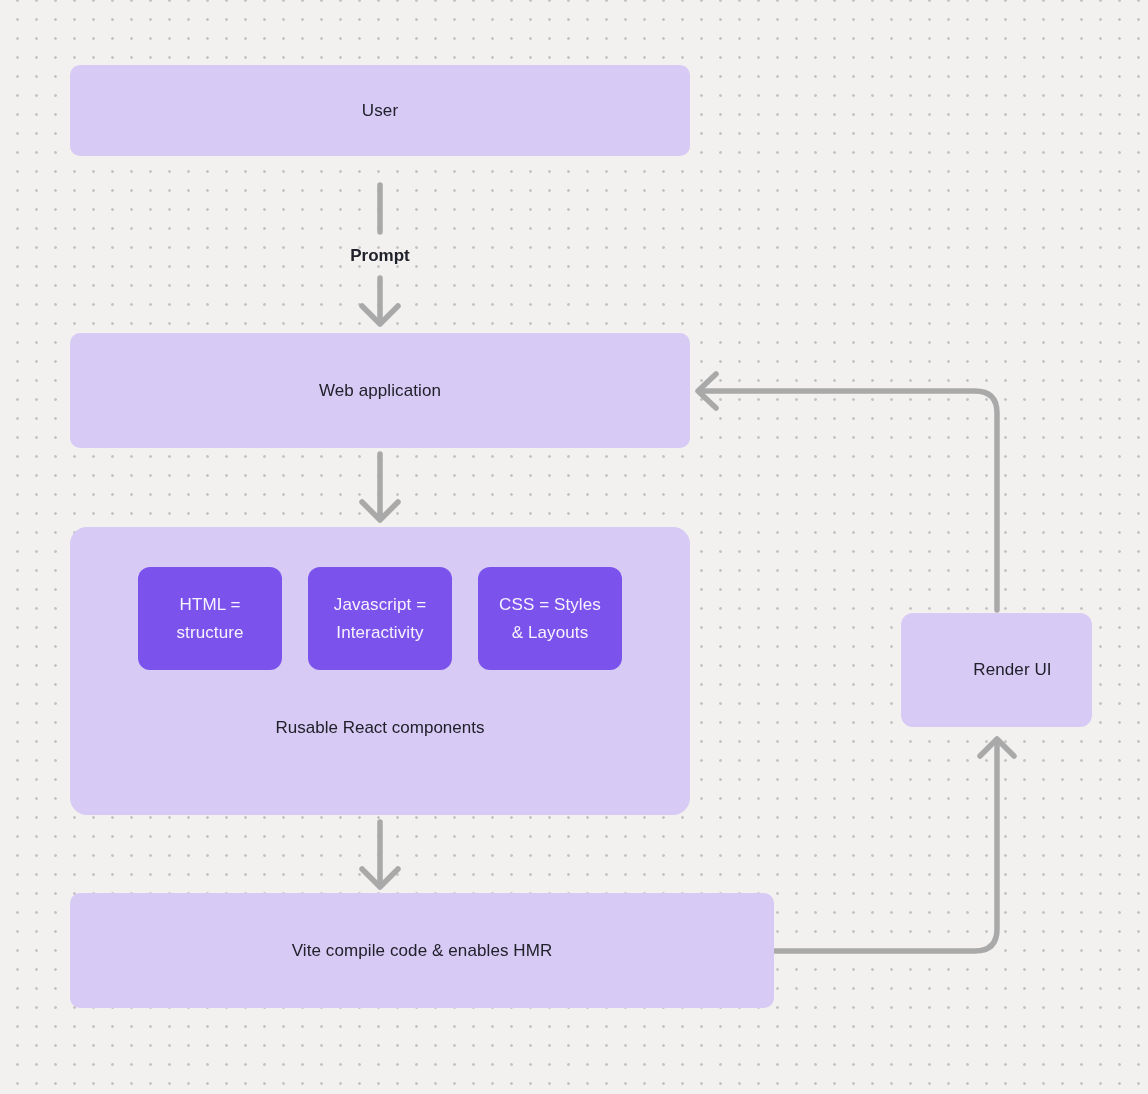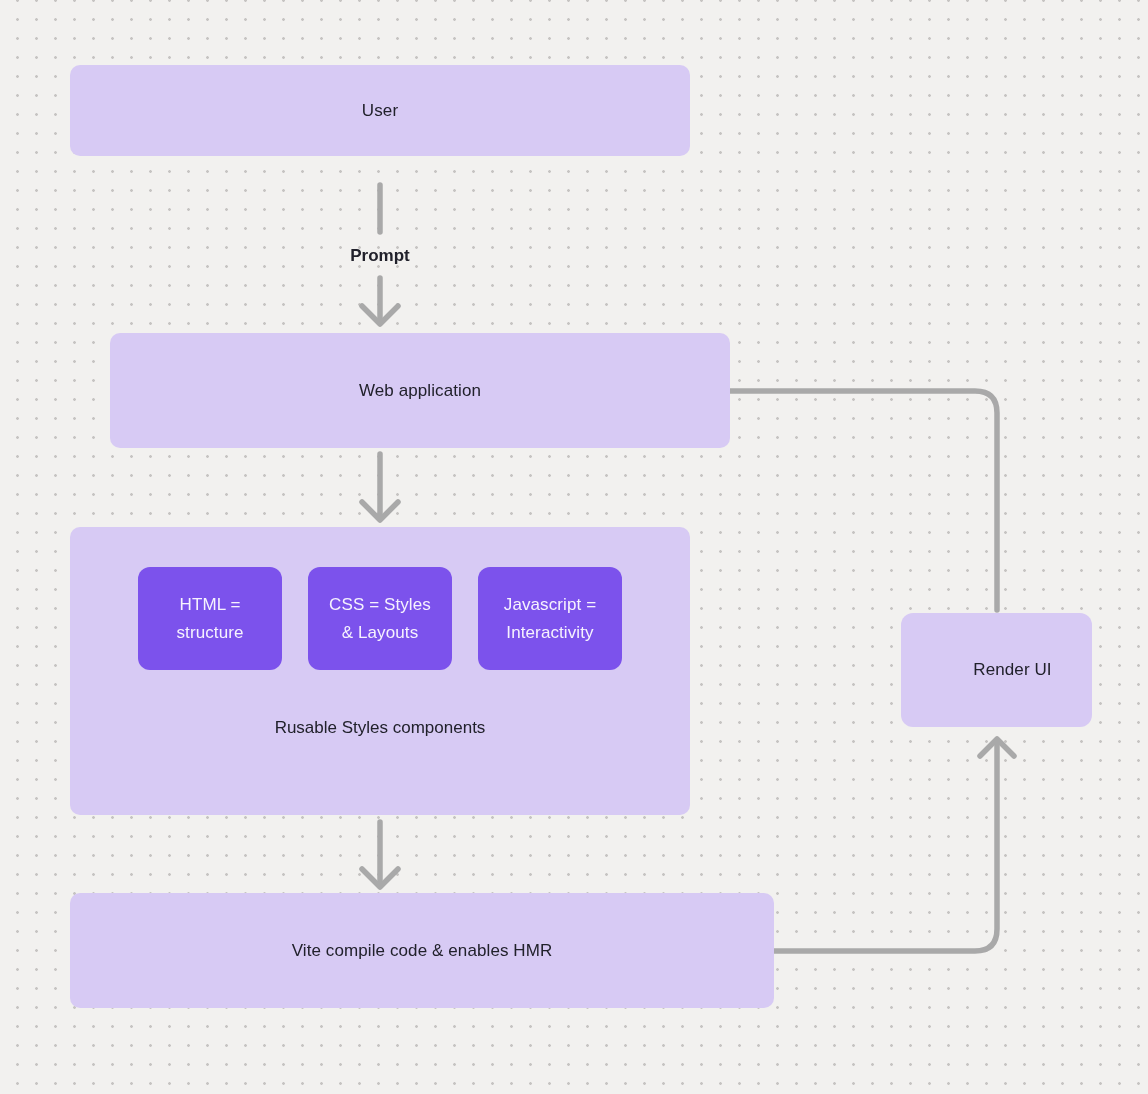--- a/index.html
+++ b/index.html
@@ -54,21 +54,21 @@
     width: 144px;
     height: 103px;
     text-align: center;
     line-height: 28px;
     padding: 0 14px;
   }
   .container-node {
     position: absolute;
     box-sizing: border-box;
     background: var(--node-light, #d7caf4);
-    border-radius: 10px;
+    border-radius: 17px;
     color: var(--text-dark, #21212b);
   }
   .component-row {
     display: flex;
     justify-content: center;
     gap: 26px;
     margin-top: 40px;
   }
   .container-caption {
     margin-top: 48px;
@@ -122,37 +122,37 @@
       <path d="M716 374 L698 391 L716 408"></path>
     </g>
   </svg>
 
   <div class="node light" style="left:70px; top:65px; width:620px; height:91px;">
     <span>User</span>
   </div>
 
   <div class="edge-label" style="left:330px; top:246px; width:100px;">Prompt</div>
 
-  <div class="node light" style="left:70px; top:333px; width:620px; height:115px;margin-left:40px;">
+  <div class="node light" style="left:70px; top:333px; width:620px; height:115px;">
     <span>Web application</span>
   </div>
 
   <div class="container-node" style="left:70px; top:527px; width:620px; height:288px;">
     <div class="component-row">
       <div class="node accent">
         <span>HTML = structure</span>
       </div>
       <div class="node accent">
+        <span>Javascript = Interactivity</span>
+      </div>
+      <div class="node accent">
         <span>CSS = Styles &amp; Layouts</span>
       </div>
-      <div class="node accent">
-        <span>Javascript = Interactivity</span>
-      </div>
     </div>
-    <div class="container-caption">Rusable Styles components</div>
+    <div class="container-caption">Rusable React components</div>
   </div>
 
   <div class="node light" style="left:70px; top:893px; width:704px; height:115px;">
     <span>Vite compile code &amp; enables HMR</span>
   </div>
 
   <div class="node light rounded-lg" style="left:901px; top:613px; width:191px; height:114px;padding-left:32px;">
     <span>Render UI</span>
   </div>
 

